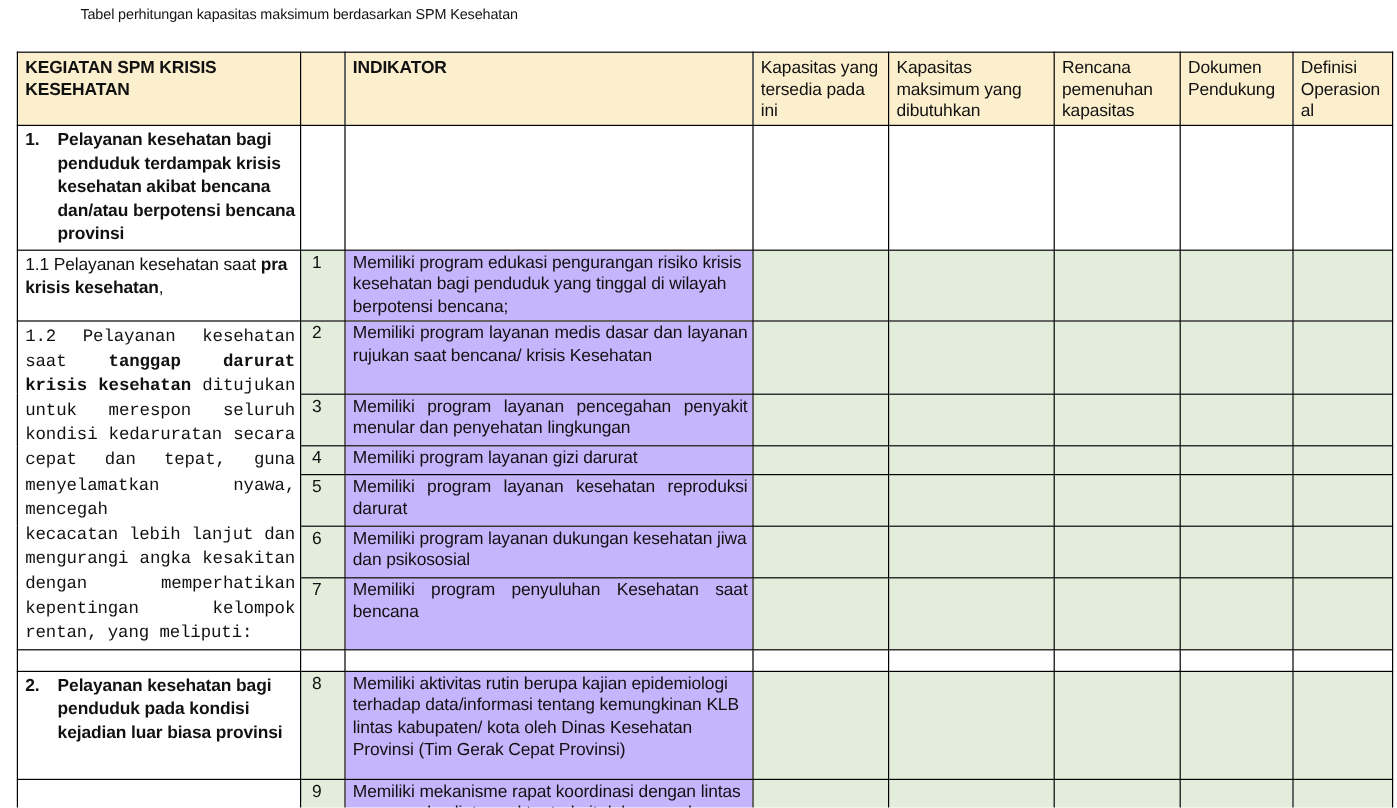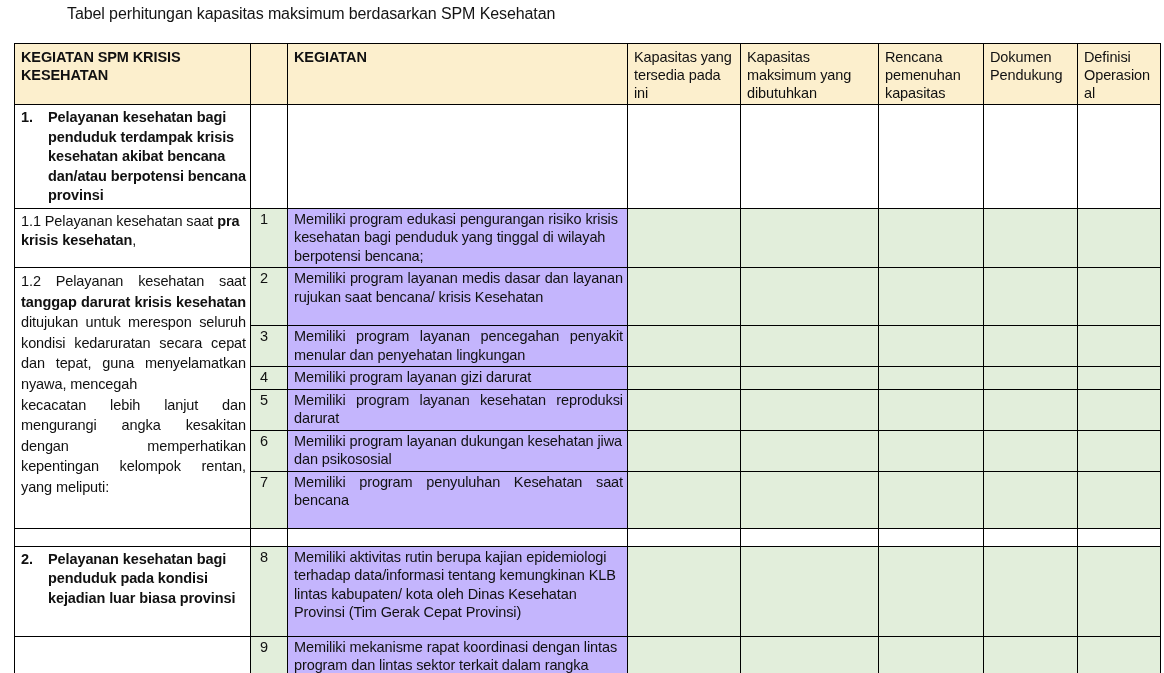--- a/index.html
+++ b/index.html
@@ -6,21 +6,21 @@
   html, body { width: 1164px; height: 673px; background: #ffffff; }
   body {
     position: relative;
     font-family: "Liberation Sans", sans-serif;
     color: #111111;
   }
   .doc-title {
     position: absolute;
     left: 67px;
     top: 5px;
-    font-size: 16px;
+    font-size: 12px;
     letter-spacing: -0.1px;
     color: #141414;
   }
   table.spm {
     position: absolute;
     left: 14px;
     top: 43px;
     width: 1146px;
     table-layout: fixed;
     border-collapse: collapse;
@@ -41,21 +41,21 @@
     padding-top: 4px;
     line-height: 18px;
   }
   .bold { font-weight: bold; }
   .g   { background: #E2EEDB; }      
   .num { background: #E2EEDB; padding-left: 9px; }
   .ind { background: #c4b5fd; }
   .jt  { text-align: justify; }
   .sec { font-weight: bold; line-height: 19.5px; padding-top: 3px; }
   .l11 { line-height: 19.5px; padding-top: 3px; margin-left: 33px; }
-  .l12 { line-height: 20.6px; padding-top: 3px; }
+  .l12 { line-height: 20.6px; padding-top: 3px; font-family: Liberation Mono, monospace; }
   .li  { display: flex; }
   .mk  { flex: 0 0 27px; font-weight: bold; }
   .tx  { flex: 1 1 auto; }
   .tx .nb { font-weight: bold; }
   
   .rh53 { height: 53px; padding-left: 43px; } .rh94 { height: 94px; } .rh57 { height: 57px; }
   .rh58 { height: 58px; } .rh38 { height: 38px; } .rh21 { height: 21px; }
   .rh36 { height: 36px; } .rh18 { height: 18px; } .rh90 { height: 90px; }
 </style>
 </head>
@@ -72,21 +72,21 @@
       <col style="width:138px">
       <col style="width:105px">
     <col style="width:94px">
       <col style="width:83px">
   </colgroup>
 
   <tbody>
       <tr class="hdr rh53">
     <td class="bold">KEGIATAN SPM KRISIS KESEHATAN</td>
     <td></td>
-    <td class="bold">KEGIATAN</td>
+    <td class="bold">INDIKATOR</td>
     <td>Kapasitas yang tersedia pada ini</td>
     <td>Kapasitas maksimum yang dibutuhkan</td>
     <td>Rencana pemenuhan kapasitas</td>
     <td>Dokumen Pendukung</td>
     <td>Definisi Operasional</td>
   </tr>
 
   <tr class="rh94">
     <td class="sec">
       <div class="li">

